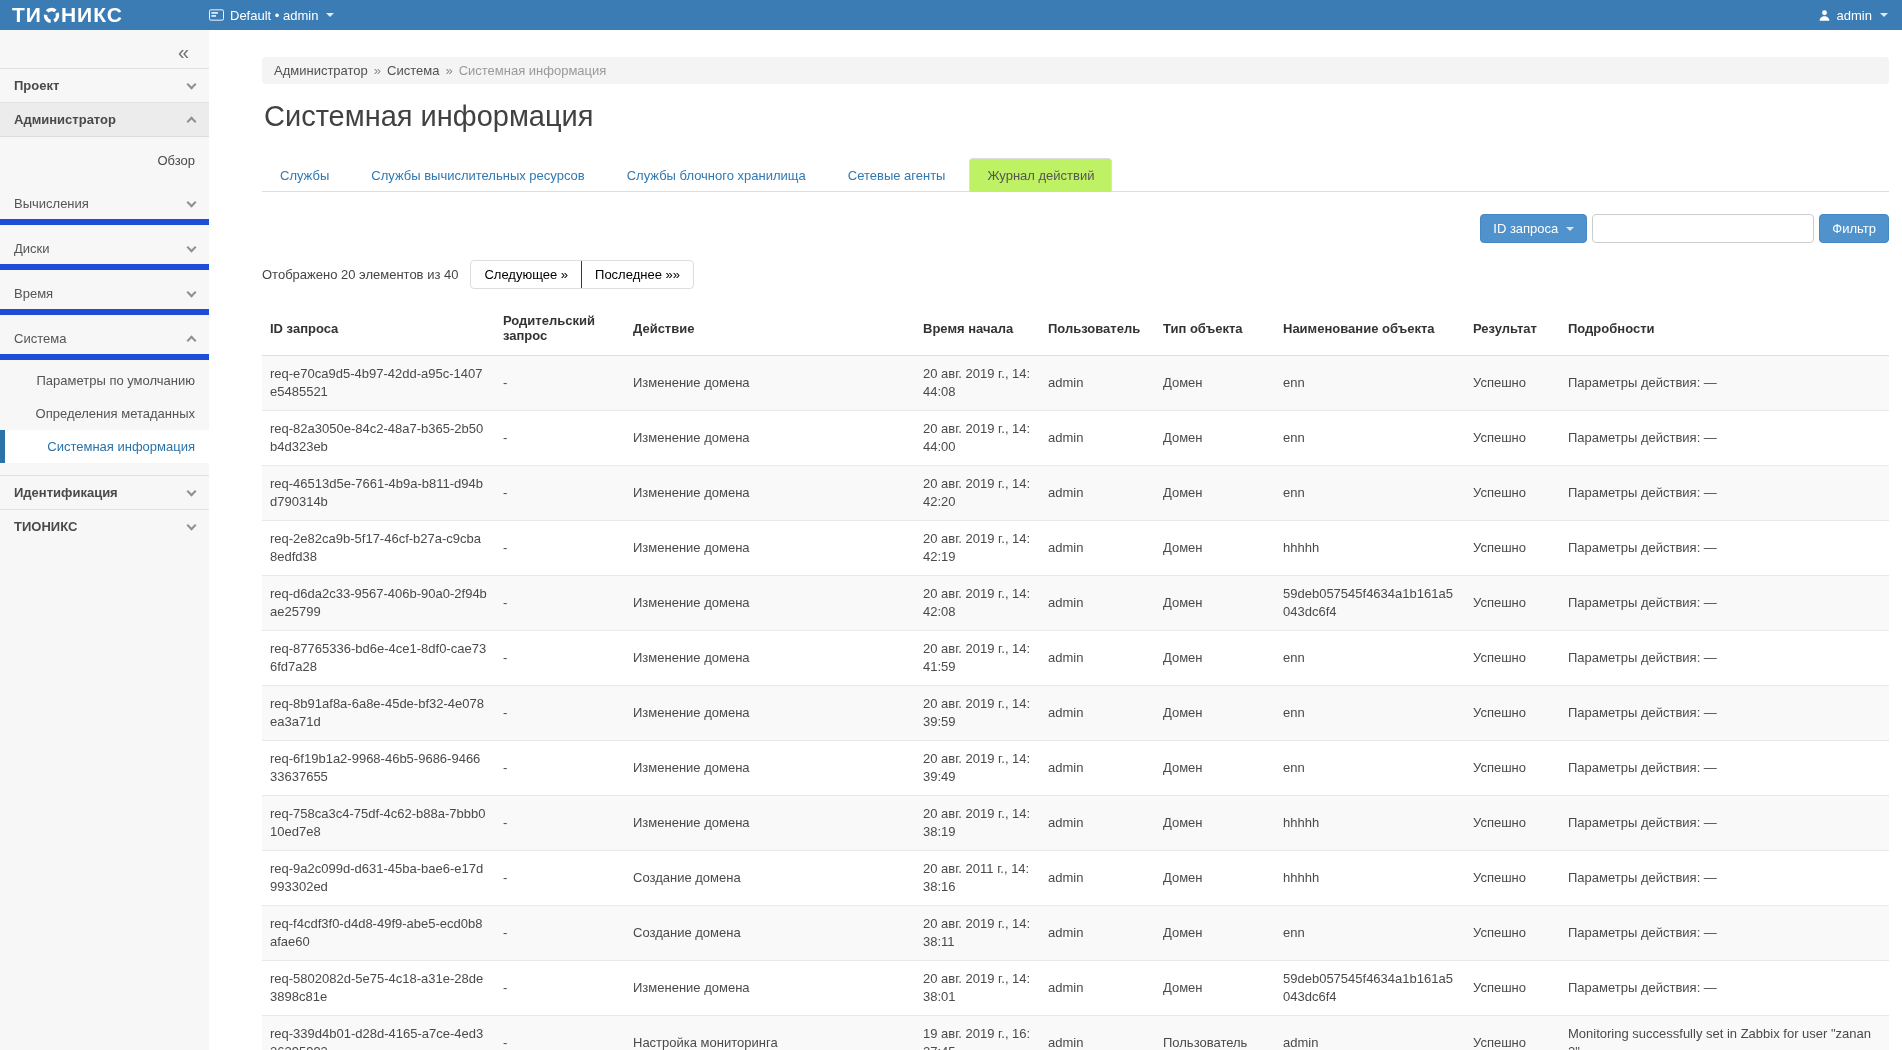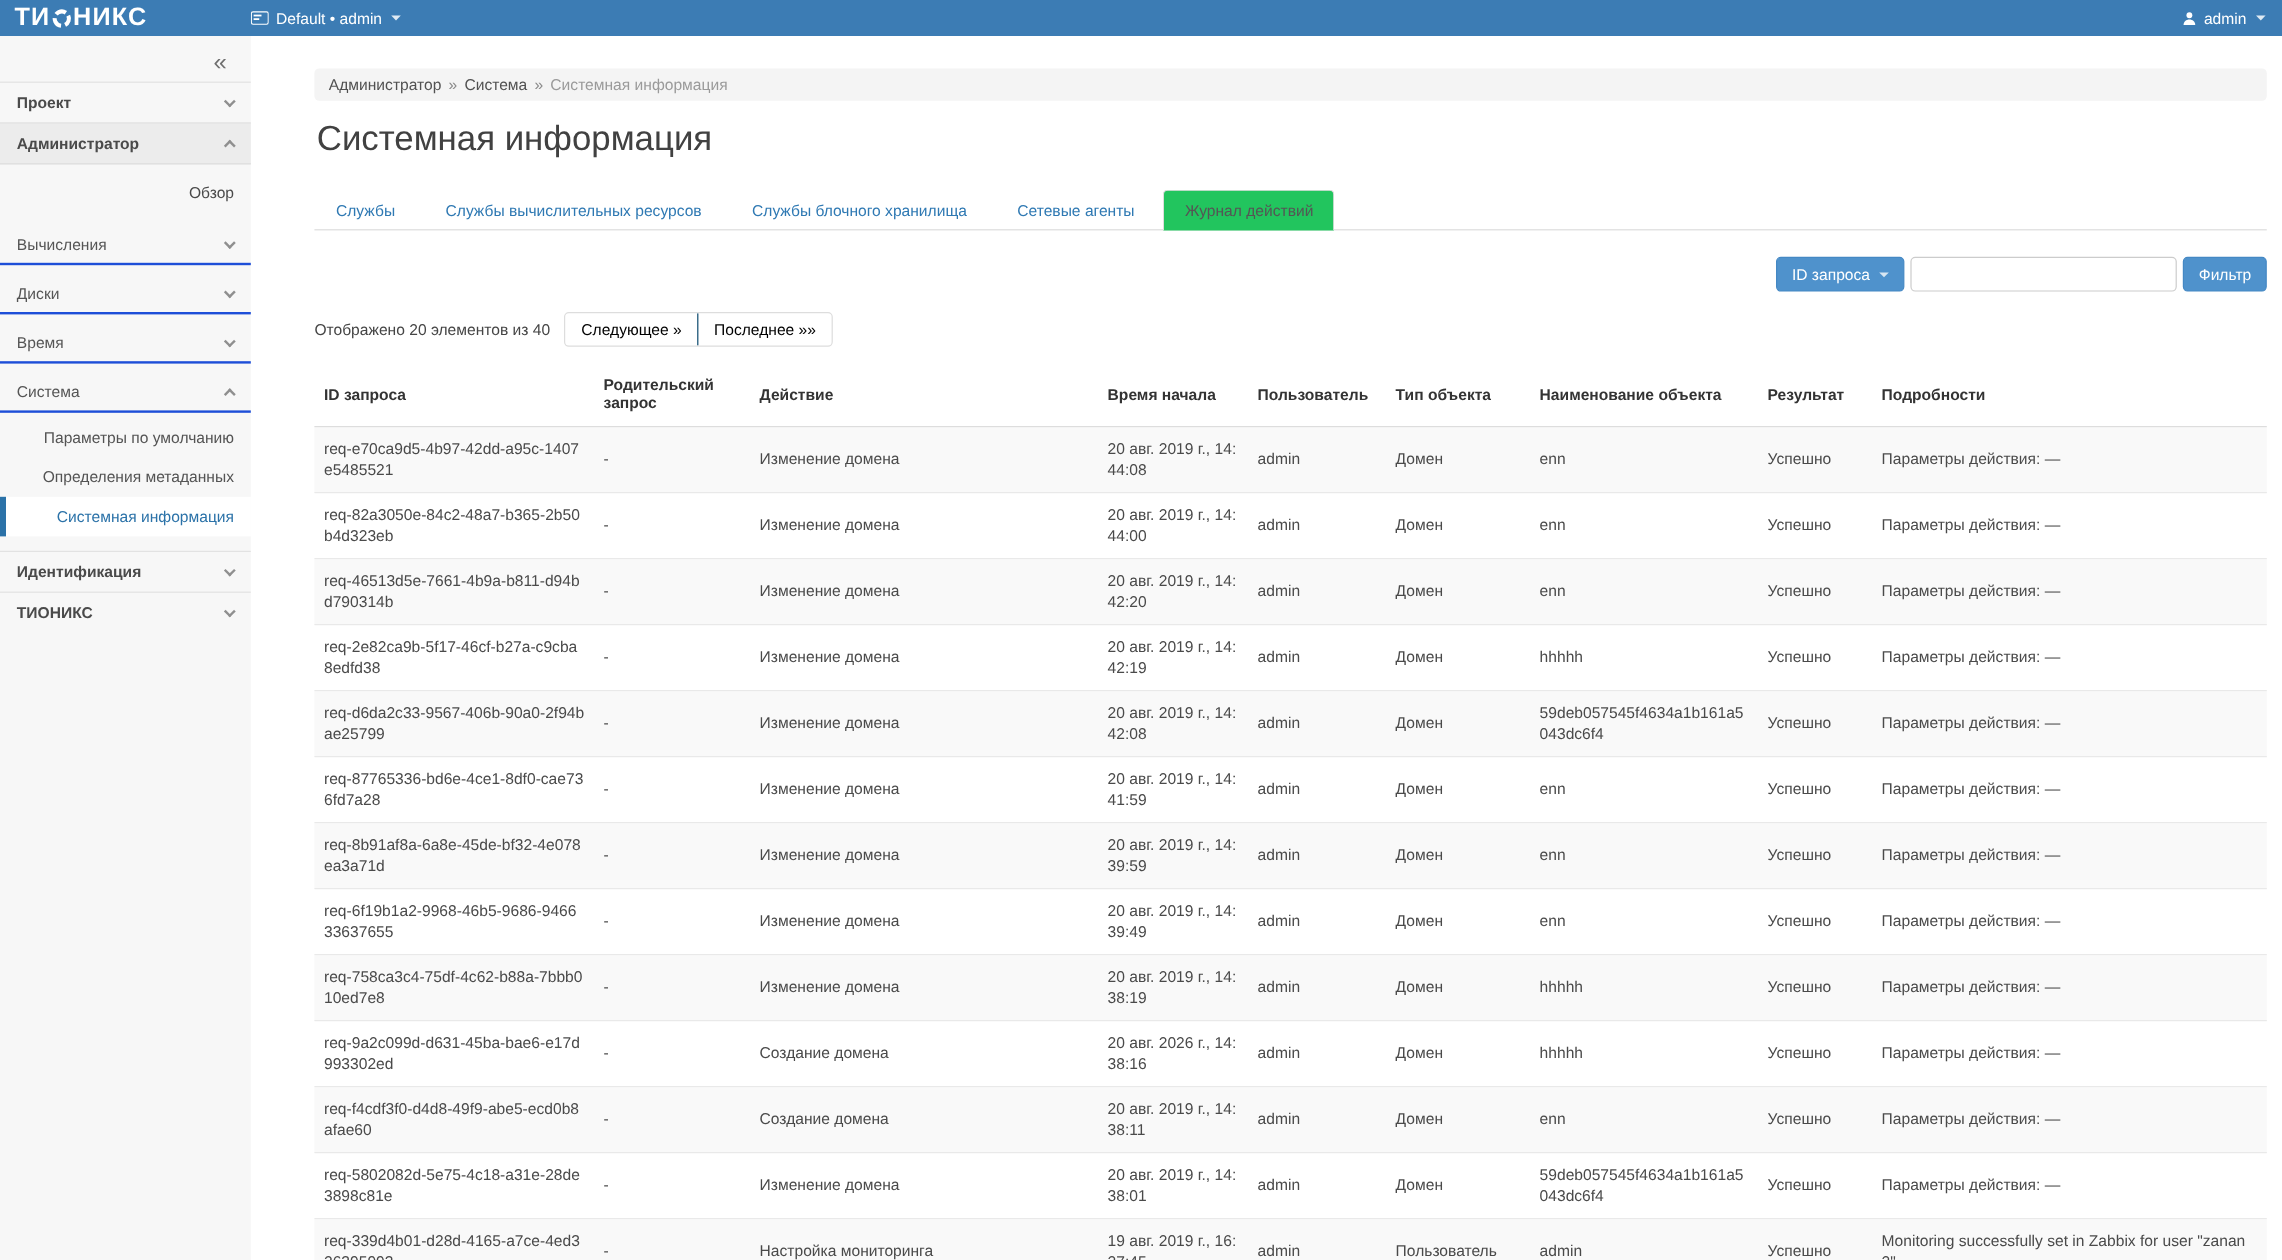--- a/index.html
+++ b/index.html
@@ -29,39 +29,39 @@
     font-weight:bold; color:#4a4a4a; border-top:1px solid #e2e2e2; cursor:pointer; margin-top:6px;gap:28px; }
   .l1.mt0 { margin-top:0; }
   .l1.expanded { background:#ececec; border-bottom:1px solid #dcdcdc; }
   .chev { width:7px; height:7px; border-right:2px solid #8f8f8f; border-bottom:2px solid #8f8f8f;
     display:inline-block; transform:rotate(45deg); margin-top:-3px; }
   .chev.up { transform:rotate(-135deg); margin-top:3px; }
   .panel { padding-top:6px; }
   .overview { display:block; text-align:right; padding:10px 14px 12px; color:#4a4a4a;
     text-decoration:none; cursor:pointer; }
   .sec { display:flex; align-items:center; justify-content:space-between; padding:12px 14px 8px;
-    color:#555; border-bottom:2px solid #1d4ed8; margin-top:4px; cursor:pointer; }
+    color:#555; border-bottom:6px solid #1d4ed8; margin-top:4px; cursor:pointer; }
   .subitems { padding:4px 0 6px; }
   .sub { display:block; text-align:right; padding:9px 14px; color:#545454; text-decoration:none; cursor:pointer; }
   .sub.active { background:#fff; color:#2b72a8; border-left:5px solid #2b72a8; padding-left:9px; }
 
   
   .content { padding:0 13px 0 53px; }
   .breadcrumb { margin-top:27px; background:#f4f4f4; border-radius:4px; padding:6px 12px;
     font-size:13px; color:#9a9a9a; }
   .breadcrumb a { color:#515151; text-decoration:none; cursor:pointer; }
   .breadcrumb .sep { color:#8a8a8a; margin:0 6px; }
   h1.page-title { font-size:29px; font-weight:400; color:#414141; margin:16px 0 0 2px; }
 
   
   .tabs { margin-top:24px; border-bottom:1px solid #ddd; display:flex; align-items:flex-end; }
   .tab { font-size:13px; padding:9px 17px; margin-right:6px; color:#2f79b3; text-decoration:none;
     cursor:pointer; border:1px solid transparent; border-bottom:none; border-radius:4px 4px 0 0;
     position:relative; top:1px; }
-  .tab.active { background:#22c55e; color:#555; border-color:#ddd; cursor:default; }
+  .tab.active { background:#bef264; color:#555; border-color:#ddd; cursor:default; }
 
   
   .filter-row { display:flex; justify-content:flex-end; align-items:center; gap:5px; margin-top:22px; }
   .btn-blue { background:#4f92cc; color:#fff; border:1px solid #4488c4; border-radius:4px;
     font-size:13px; padding:6px 12px; cursor:pointer; font-family:inherit; display:inline-flex;
     align-items:center; gap:6px; }
   .btn-blue .caret { border-top-color:#d7e6f2; }
   .filter-input { width:222px; height:29px; border:1px solid #ccc; border-radius:4px;
     font-size:13px; padding:0 8px; font-family:inherit; color:#444; }
 
@@ -332,21 +332,21 @@
     <td>Домен</td>
     <td class="brk">hhhhh</td>
     <td>Успешно</td>
     <td>Параметры действия: —</td>
   </tr>
 
   <tr>
     <td class="brk">req-9a2c099d-d631-45ba-bae6-e17d993302ed</td>
     <td>-</td>
     <td>Создание домена</td>
-    <td class="brk">20 авг. 2026 г., 14:38:16</td>
+    <td class="brk">20 авг. 2011 г., 14:38:16</td>
     <td>admin</td>
     <td>Домен</td>
     <td class="brk">hhhhh</td>
     <td>Успешно</td>
     <td>Параметры действия: —</td>
   </tr>
 
   <tr>
     <td class="brk">req-f4cdf3f0-d4d8-49f9-abe5-ecd0b8afae60</td>
     <td>-</td>

